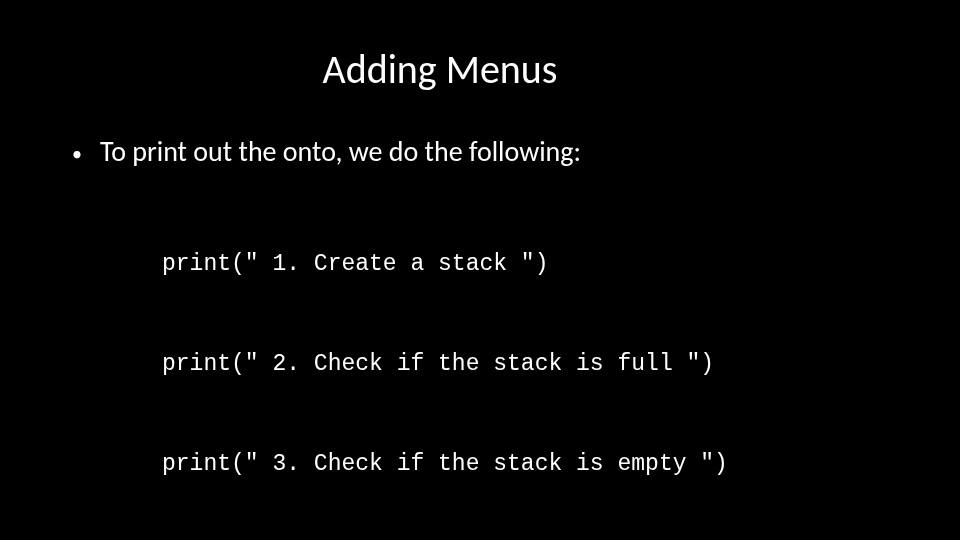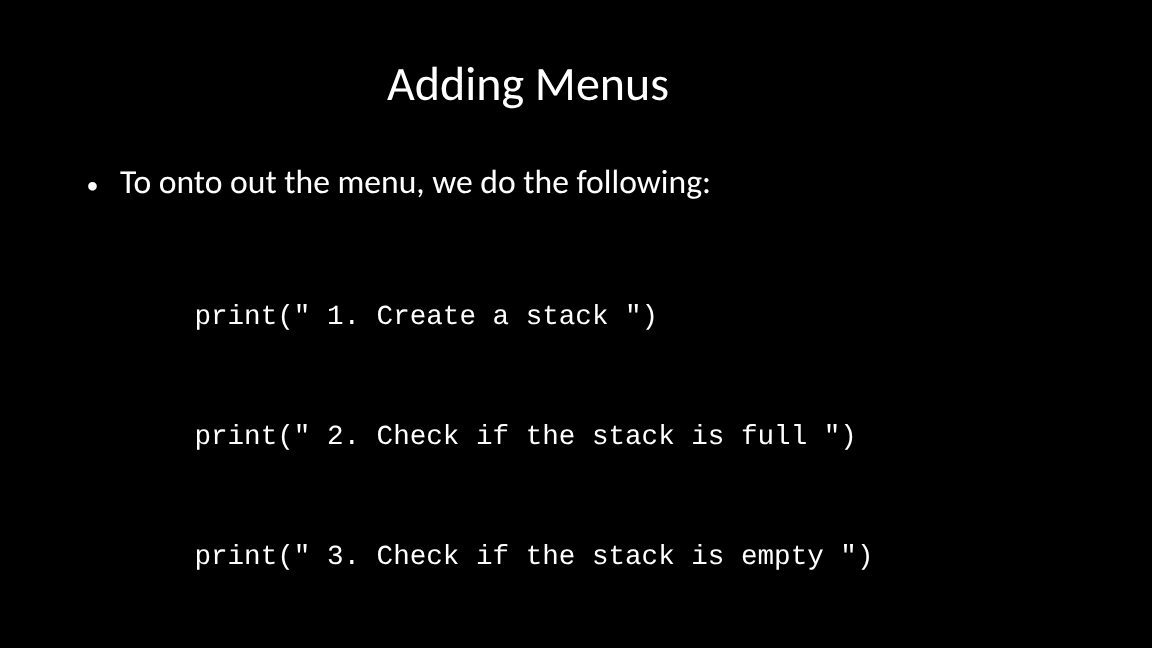--- a/index.html
+++ b/index.html
@@ -53,21 +53,21 @@
   }
 </style>
 </head>
 <body>
 
 <div class="slide">
   <h1 class="title">Adding Menus</h1>
 
   <div class="bullet-row">
     <span class="bullet-dot">•</span>
-    <span class="bullet-text">To onto out the menu, we do the following:</span>
+    <span class="bullet-text">To print out the onto, we do the following:</span>
   </div>
 
   <div class="code-block">
     <span class="code-line">print(" 1. Create a stack ")</span>
     <span class="code-line">print(" 2. Check if the stack is full ")</span>
     <span class="code-line">print(" 3. Check if the stack is empty ")</span>
     <span class="code-line">print(" 4. Push an element onto the stack ")</span>
     
     
     

